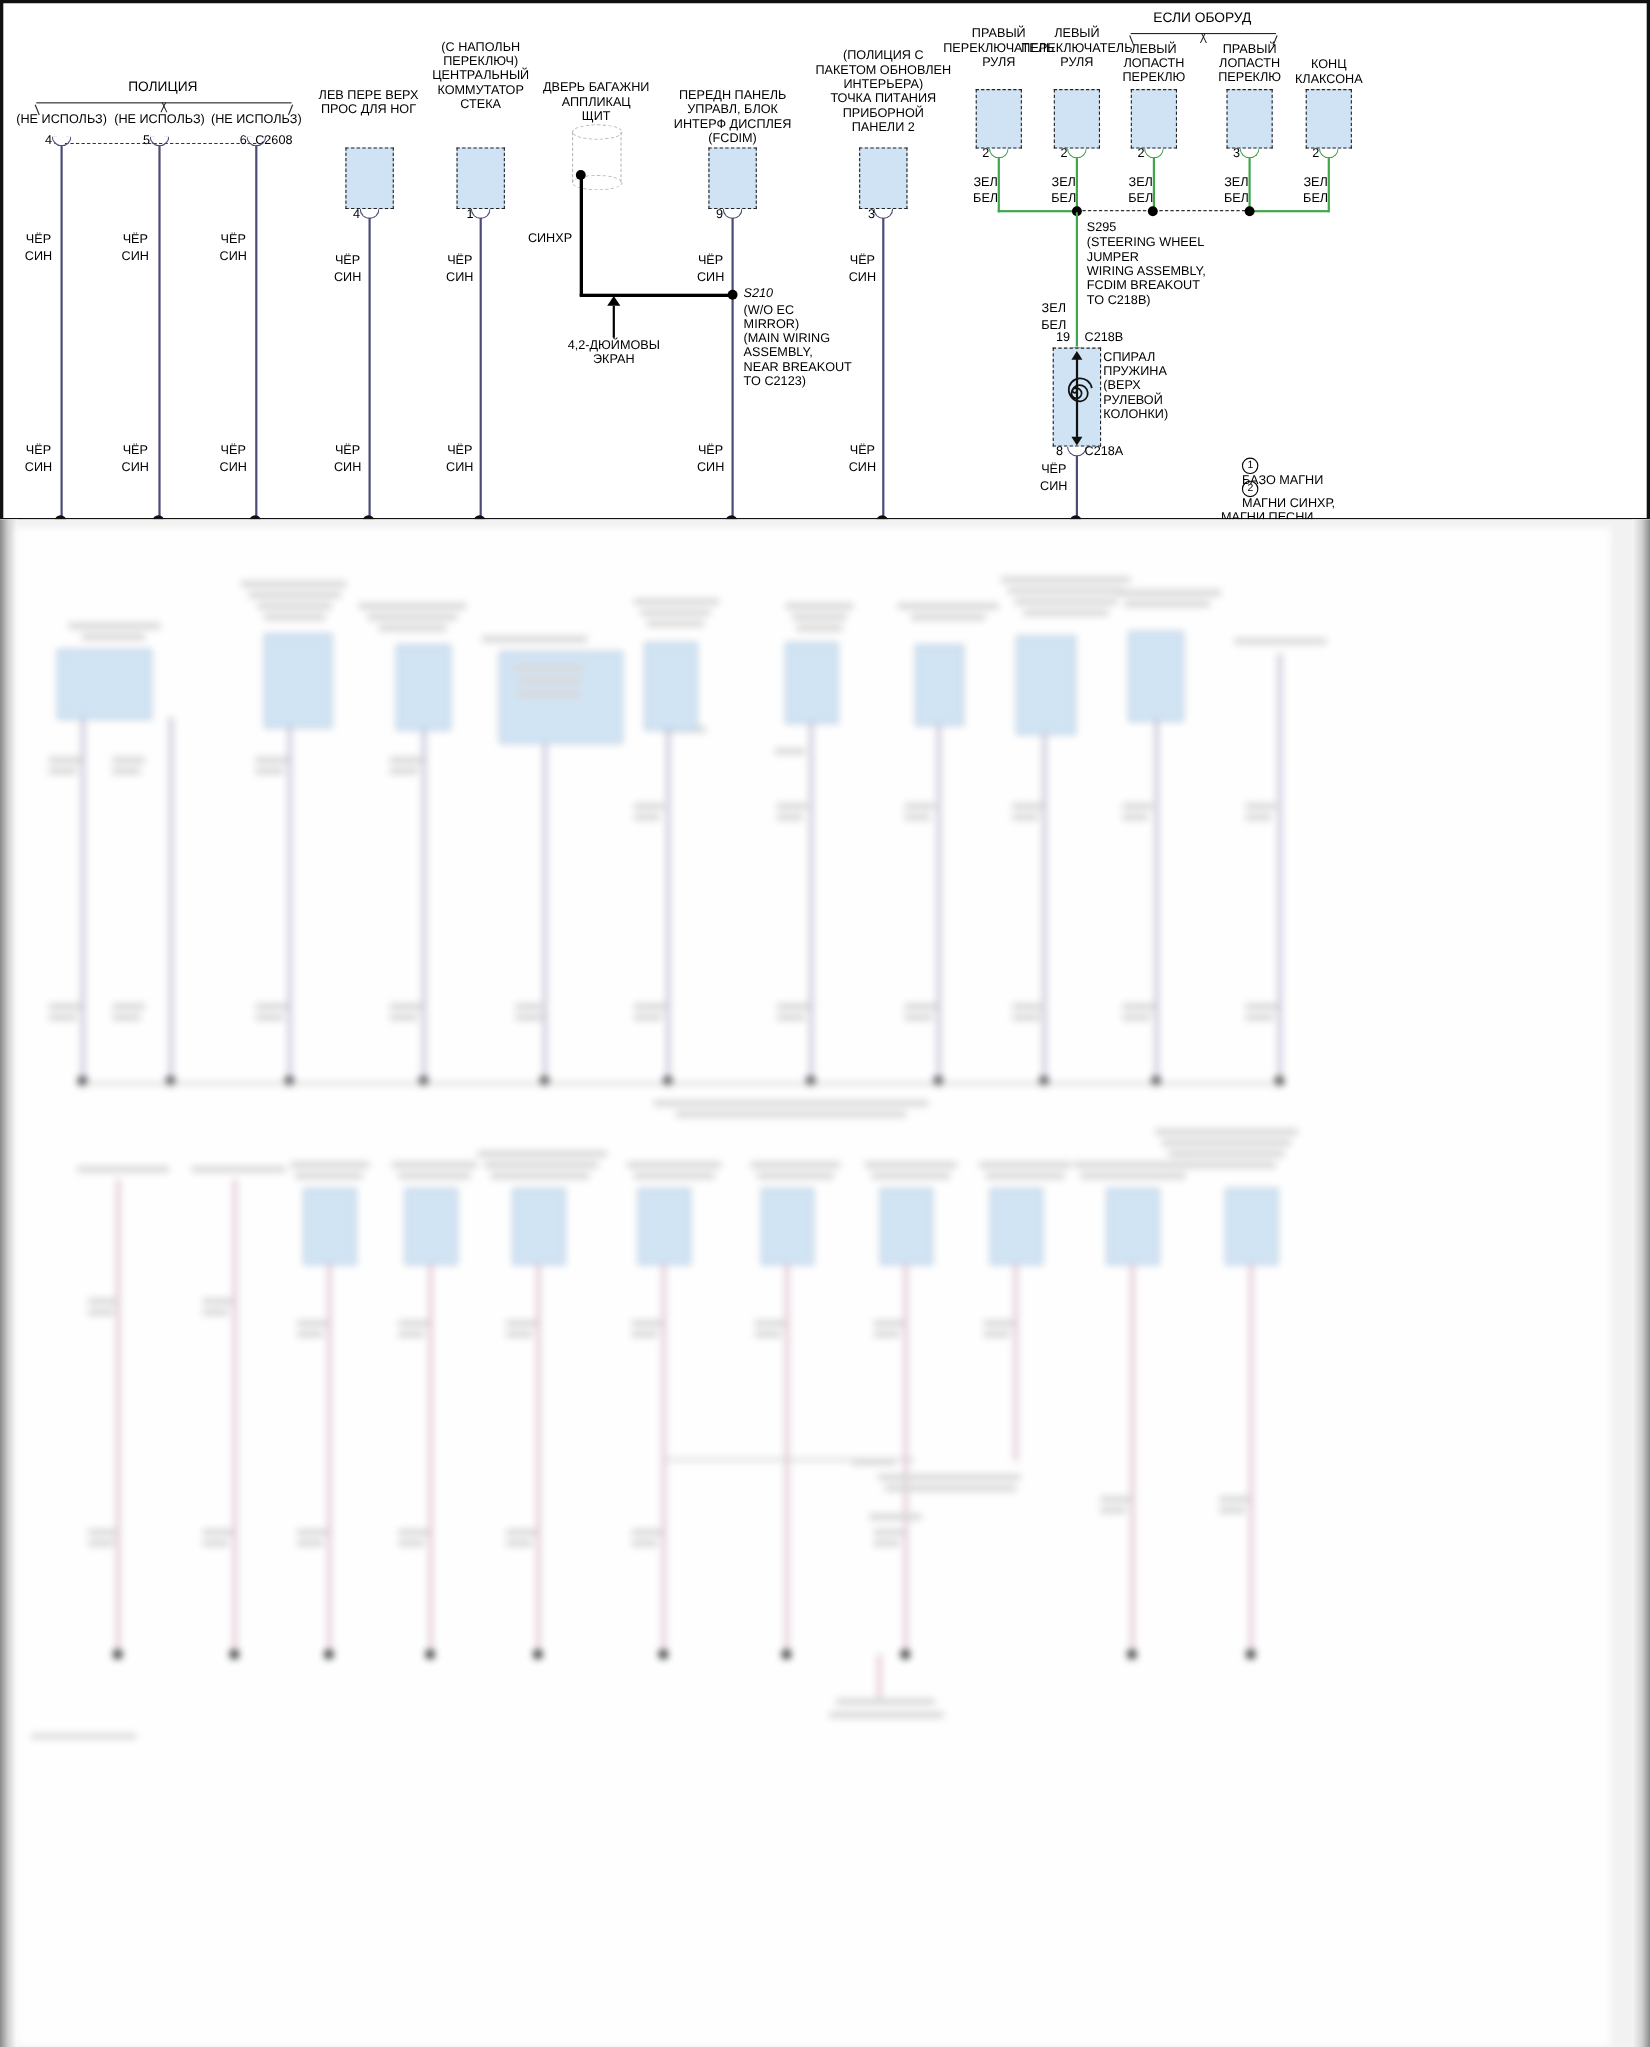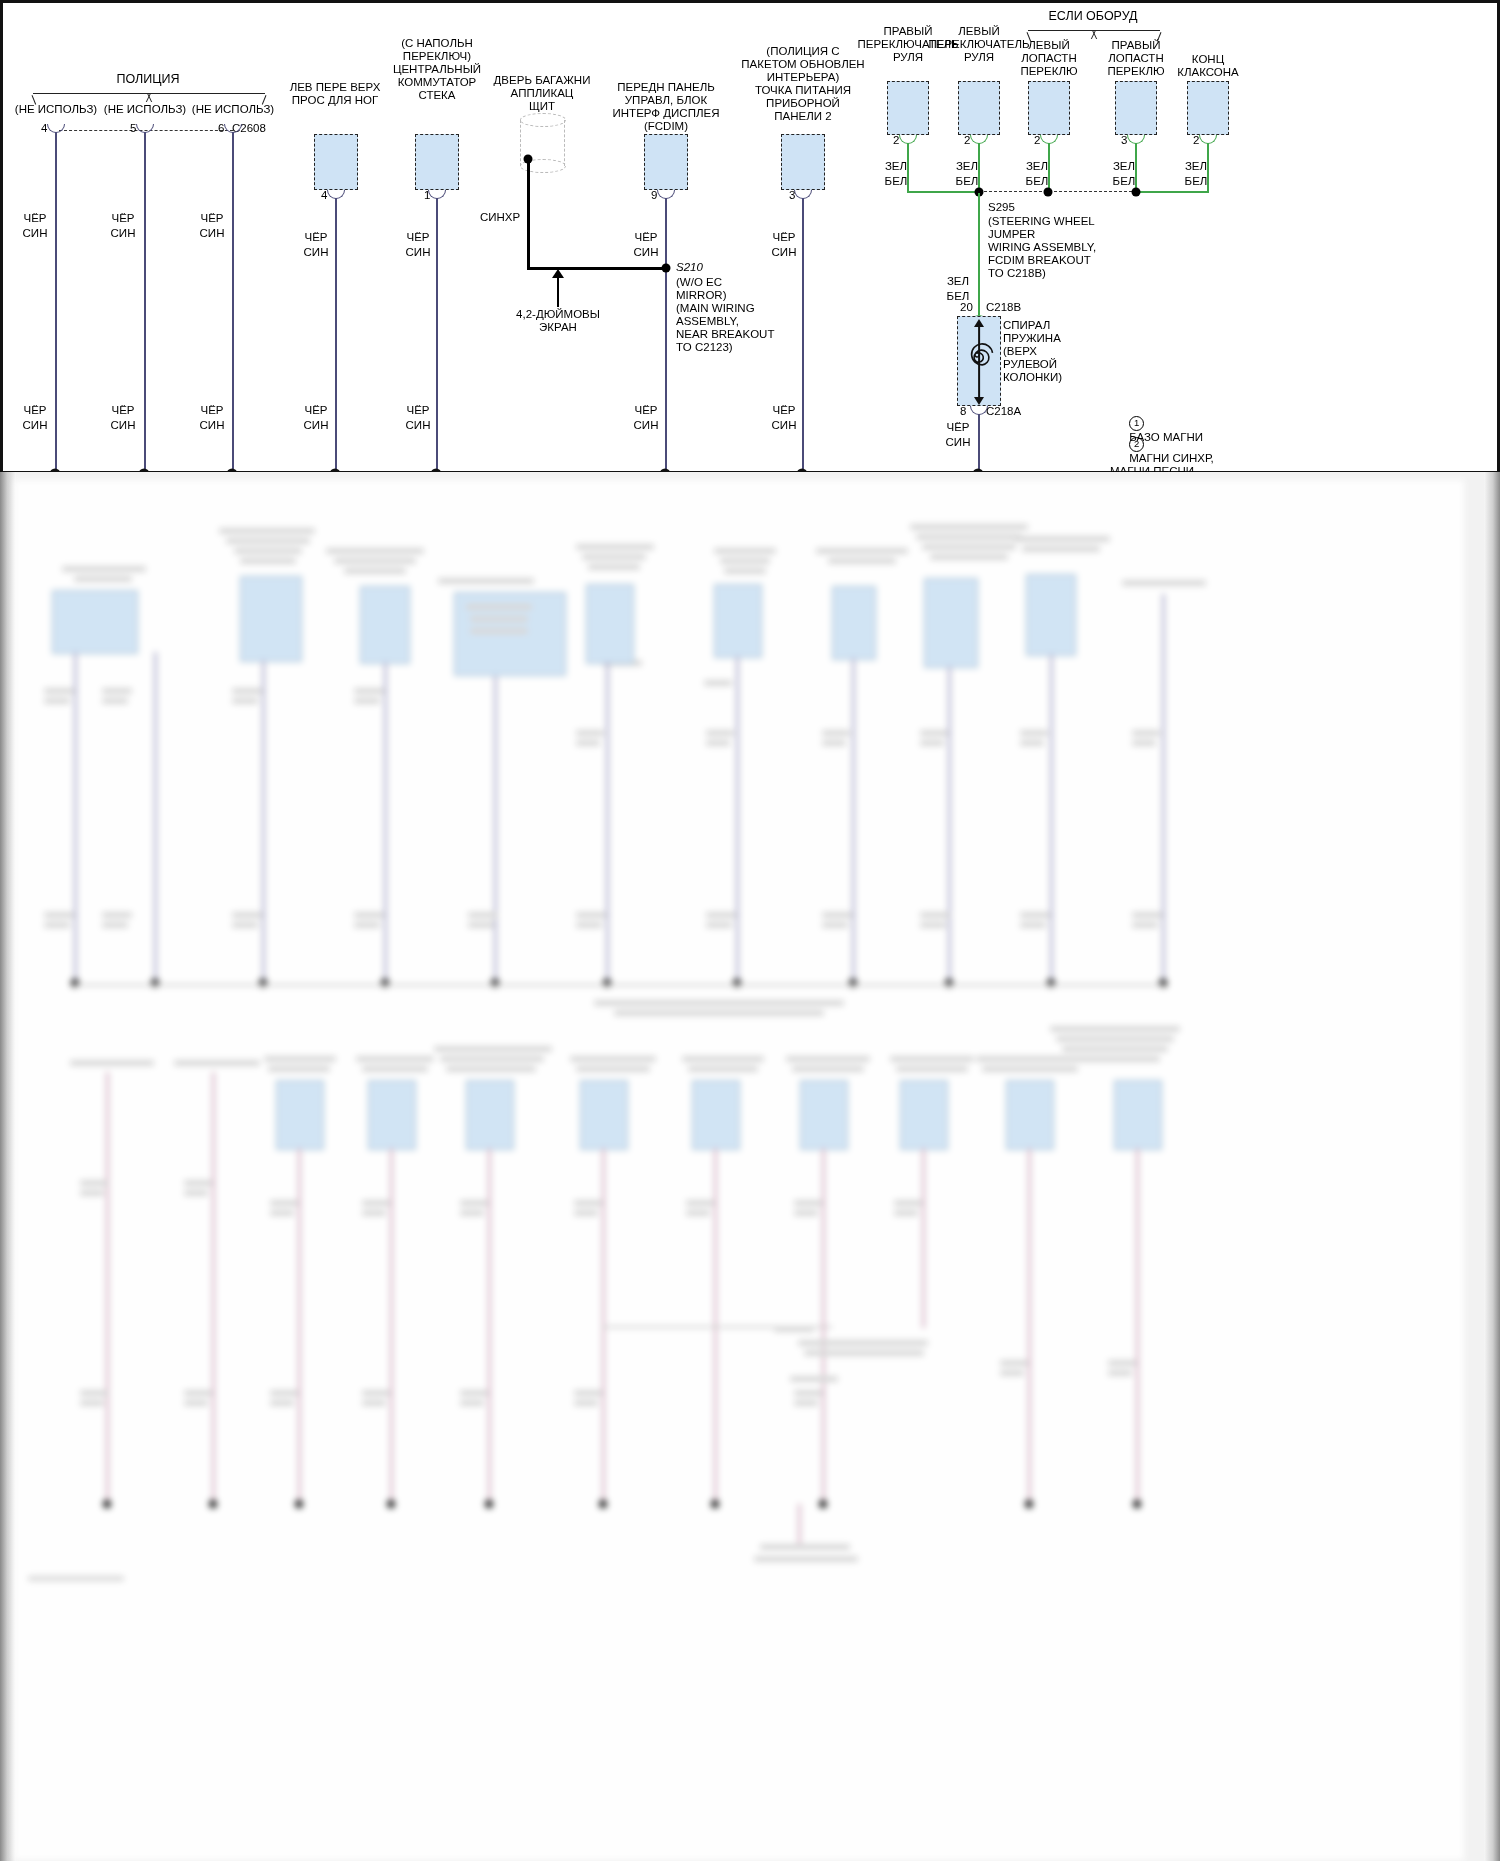--- a/index.html
+++ b/index.html
@@ -273,21 +273,21 @@
     <div class="txt" style="left:985px;top:198px;">S295</div>
     <div class="txt" style="left:985px;top:212px;">(STEERING WHEEL
 JUMPER
 WIRING ASSEMBLY,
 FCDIM BREAKOUT
 TO C218B)</div>
 
     <div class="wire green" style="left:975px;top:190px;height:122px;"></div>
     <div class="txt ctr" style="left:955px;top:272px;">ЗЕЛ</div>
     <div class="txt ctr" style="left:955px;top:287px;">БЕЛ</div>
-    <div class="txt" style="left:957px;top:298px;">20</div>
+    <div class="txt" style="left:957px;top:298px;">19</div>
     <div class="txt" style="left:983px;top:298px;">C218B</div>
 
     <div class="cup g" style="left:976px;top:312px;transform:translateX(-50%) rotate(180deg);"></div>
     <div class="conn" style="left:954px;top:313px;width:44px;height:90px;"></div>
     <div class="cs-arrow-up" style="left:976px;top:316px;"></div>
     <div class="cs-line" style="left:976px;top:322px;height:75px;"></div>
     <div class="cs-arrow-dn" style="left:976px;top:394px;"></div>
     <svg style="position:absolute;left:958px;top:334px;width:36px;height:36px;" viewBox="0 0 36 36">
       <path d="M18 18 a2 2 0 1 1 -1.6 -1.9 a4.6 4.6 0 1 1 -3.3 4.6 a7.4 7.4 0 1 1 8.2 7.2 a10.5 10.5 0 1 1 10.2 -12" fill="none" stroke="#111" stroke-width="1.6"></path>
     </svg>

